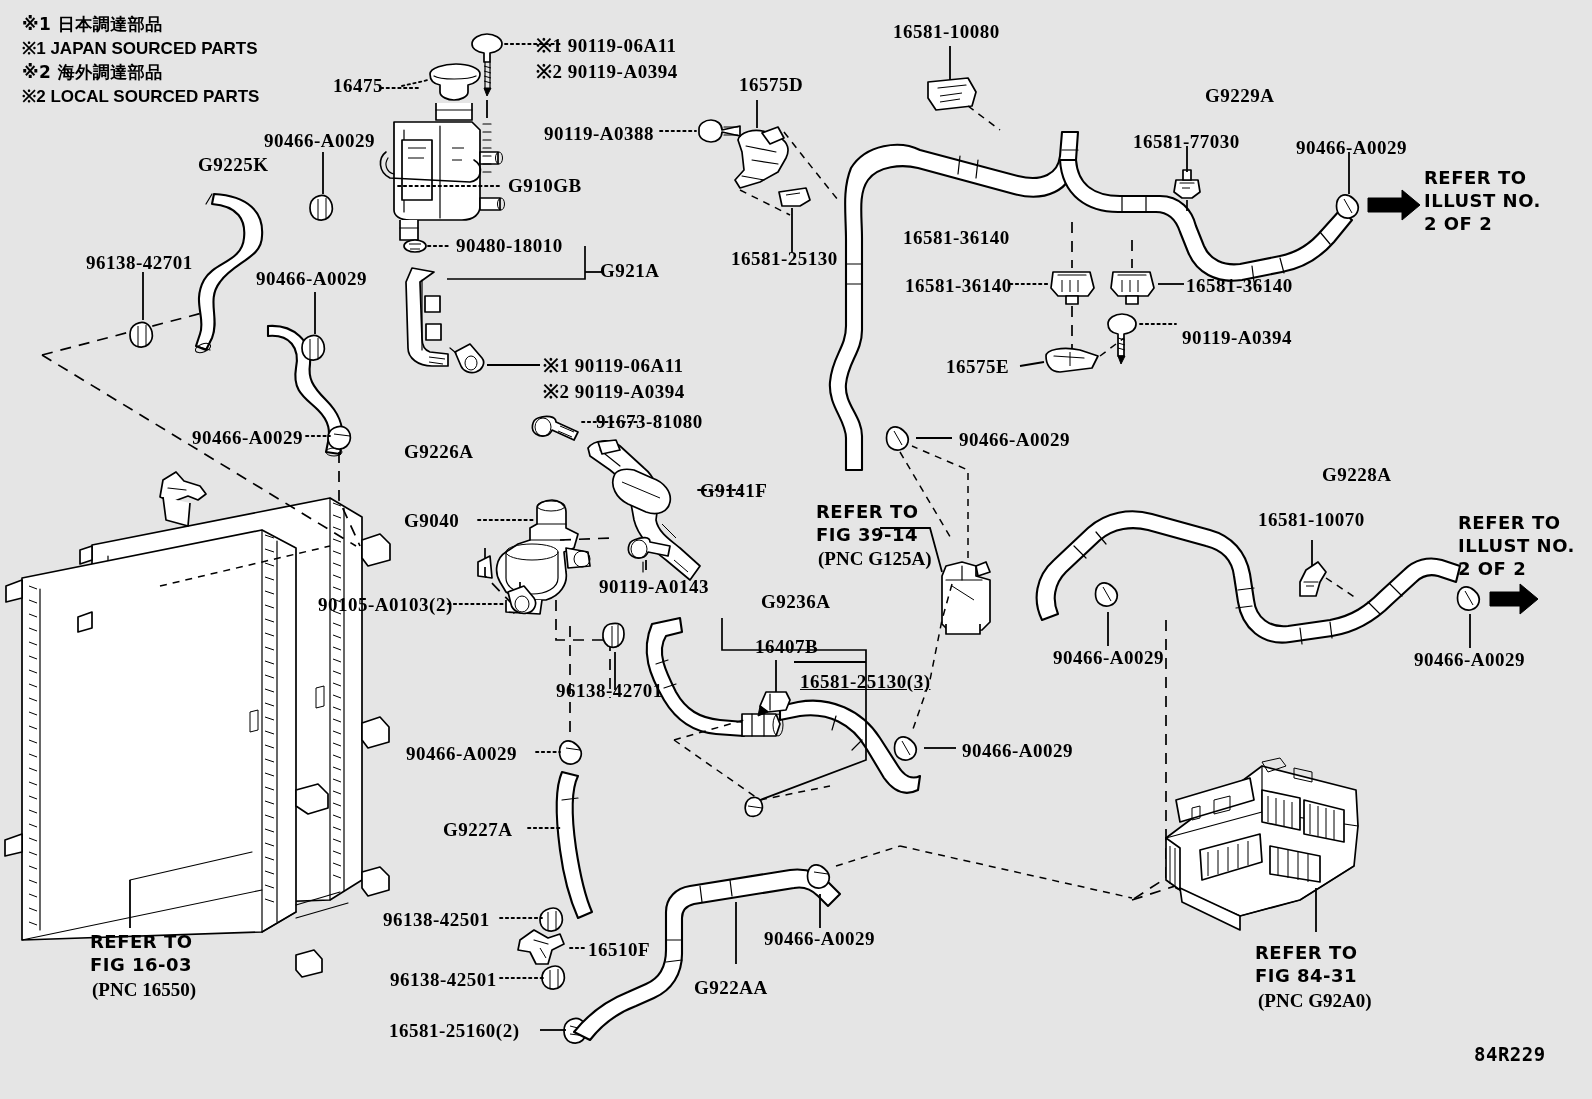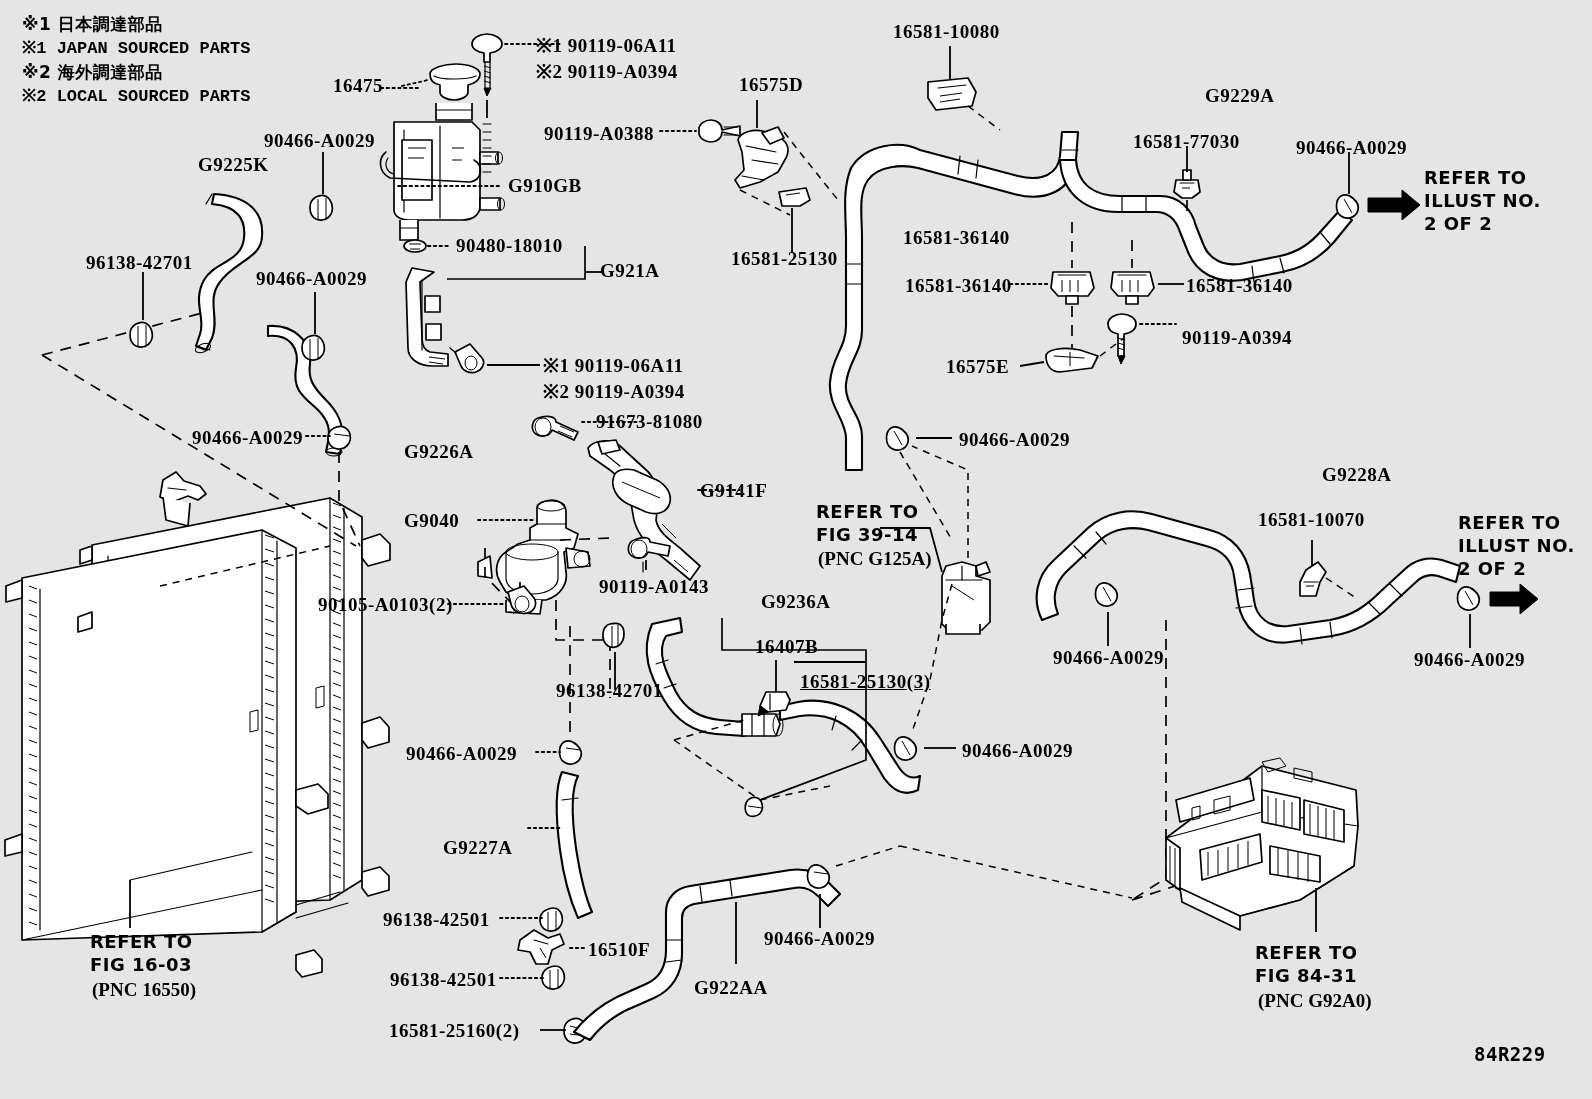--- a/index.html
+++ b/index.html
@@ -14,21 +14,21 @@
     position:absolute;
     font-family:"Liberation Serif", serif;
     font-weight:bold;
     font-size:19px;
     letter-spacing:0.5px;
     white-space:pre;
     line-height:1.28;
     color:#000;
   }
   .lbl.jp{font-family:"DejaVu Sans", sans-serif;font-size:17px;font-weight:bold;}
-  .lbl.note{font-family:Liberation Mono, monospace;font-size:17px;font-weight:bold;letter-spacing:0px;}
+  .lbl.note{font-family:Liberation Sans, sans-serif;font-size:17px;font-weight:bold;letter-spacing:0px;}
   .lbl.note2{font-family:Liberation Serif, serif;font-size:19px;font-weight:bold;letter-spacing:0px;}
   .lbl.ref{font-family:"DejaVu Sans","Liberation Sans",sans-serif;font-size:18px;font-weight:bold;letter-spacing:0.5px;}
   .lbl.code{font-family:"DejaVu Sans Mono","Liberation Mono",monospace;font-size:19px;font-weight:bold;}
   
   svg.art{position:absolute;left:0;top:0;width:1592px;height:1099px;pointer-events:none;}
   .ln{fill:none;stroke:#000;stroke-width:1.6;stroke-linecap:round;stroke-linejoin:round;}
   .ln2{fill:none;stroke:#000;stroke-width:1.2;stroke-linecap:round;stroke-linejoin:round;}
   .thin{fill:none;stroke:#000;stroke-width:1;}
   .hose{fill:#fff;stroke:#000;stroke-width:2.1;stroke-linejoin:round;stroke-linecap:round;}
   .part{fill:#fff;stroke:#000;stroke-width:1.7;stroke-linejoin:round;}
@@ -731,21 +731,21 @@
   <div class="lbl" style="left:761px;top:590px;">G9236A</div>
   <div class="lbl" style="left:755px;top:635px;">16407B</div>
   <div class="lbl" style="left:800px;top:670px;text-decoration:underline;">16581-25130(3)</div>
   <div class="lbl" style="left:556px;top:679px;">96138-42701</div>
 
   <div class="lbl" style="left:1053px;top:646px;">90466-A0029</div>
   <div class="lbl" style="left:1414px;top:648px;">90466-A0029</div>
   <div class="lbl" style="left:406px;top:742px;">90466-A0029</div>
   <div class="lbl" style="left:962px;top:739px;">90466-A0029</div>
 
-  <div class="lbl" style="left:443px;top:818px;margin-top:18px;">G9227A</div>
+  <div class="lbl" style="left:443px;top:818px;">G9227A</div>
   <div class="lbl" style="left:383px;top:908px;">96138-42501</div>
   <div class="lbl" style="left:588px;top:938px;">16510F</div>
   <div class="lbl" style="left:390px;top:968px;">96138-42501</div>
   <div class="lbl" style="left:389px;top:1019px;">16581-25160(2)</div>
   <div class="lbl" style="left:694px;top:976px;">G922AA</div>
   <div class="lbl" style="left:764px;top:927px;">90466-A0029</div>
 
   <div class="lbl ref" style="left:90px;top:930px;">REFER TO
 FIG 16-03</div>
   <div class="lbl note2" style="left:92px;top:978px;">(PNC 16550)</div>

